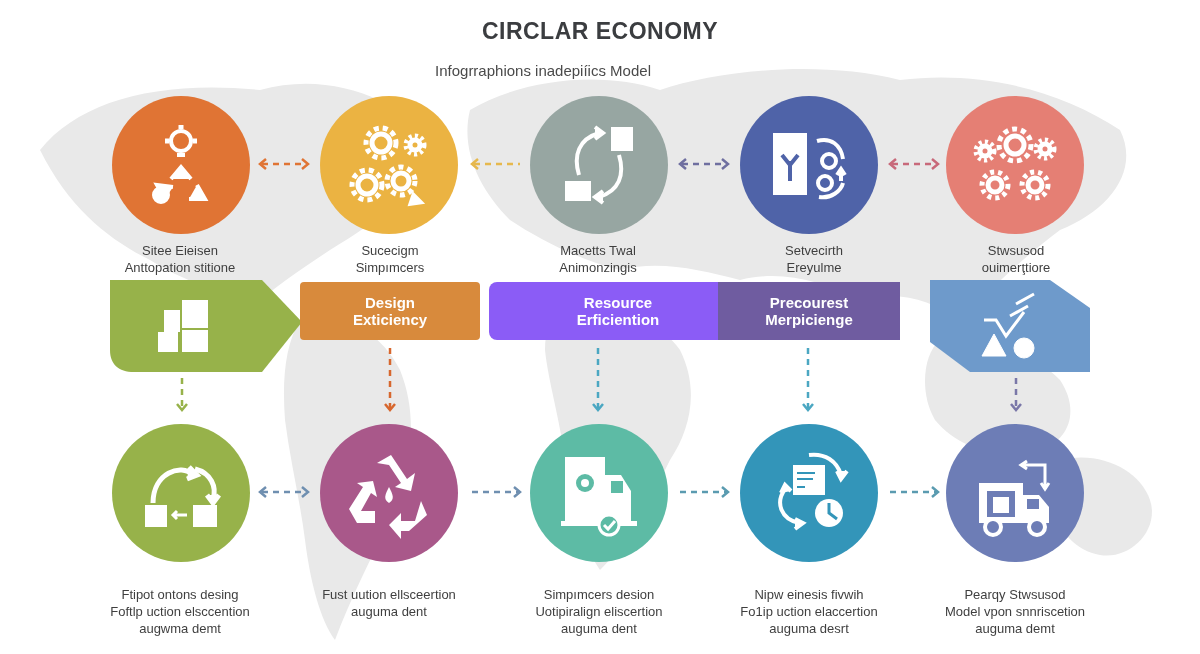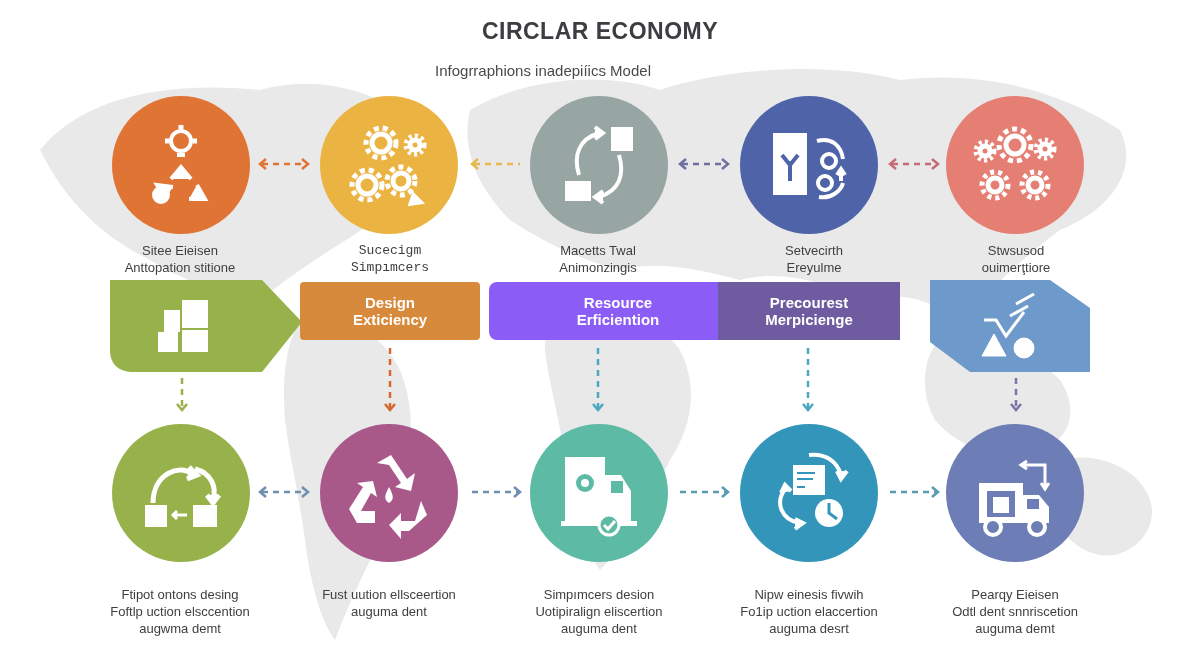--- a/index.html
+++ b/index.html
@@ -126,21 +126,21 @@
 <svg class="harrow" style="left:886px;top:156px;" width="56" height="16" viewBox="0 0 56 16" fill="none" stroke="#C8697A" stroke-width="2.5">
   <line x1="6" y1="8" x2="50" y2="8" stroke-dasharray="6 5"></line>
     <path d="M10 3 L4 8 L10 13"></path>
     <path d="M46 3 L52 8 L46 13"></path>
 </svg>
 
 <div class="label" style="left:90px;top:242px;">
   <div>Sitee Eieisen</div>
   <div>Anttopation stitione</div>
 </div>
-<div class="label" style="left:300px;top:242px;font-family:Liberation Mono, monospace;">
+<div class="label" style="left:300px;top:242px;">
   <div>Sucecigm</div>
   <div>Simpımcers</div>
 </div>
 <div class="label" style="left:508px;top:242px;">
   <div>Macetts Twal</div>
   <div>Animonzingis</div>
 </div>
 <div class="label" style="left:724px;top:242px;">
   <div>Setvecirth</div>
   <div>Ereyulme</div>
@@ -301,16 +301,16 @@
   <div>Simpımcers desion</div>
   <div>Uotipiralign eliscertion</div>
   <div>auguma dent</div>
 </div>
 <div class="label" style="left:716px;top:586px;width:186px;">
   <div>Nipw einesis fivwih</div>
   <div>Fo1ip uction elaccertion</div>
   <div>auguma desrt</div>
 </div>
 <div class="label" style="left:922px;top:586px;width:186px;">
-  <div>Pearqy Eieisen</div>
-  <div>Odtl dent snnriscetion</div>
+  <div>Pearqy Stwsusod</div>
+  <div>Model vpon snnriscetion</div>
   <div>auguma demt</div>
 </div>
 
 </body></html>

